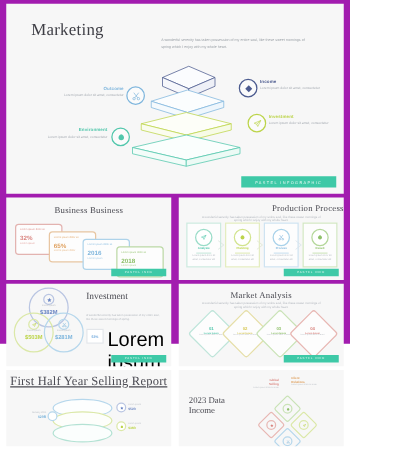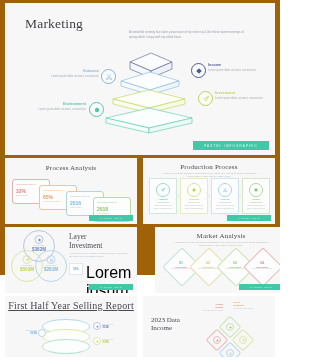--- a/index.html
+++ b/index.html
@@ -2,21 +2,21 @@
 <html><head>
 <meta charset="utf-8">
 <style>
   html,body{margin:0;padding:0;}
   body{
     width:280px;height:360px;overflow:hidden;
     background:#ffffff;
     font-family:"Liberation Sans", sans-serif;
     -webkit-font-smoothing:antialiased;
   }
-  .deck{position:relative;width:280px;height:275px;background:#a16207;}
+  .deck{position:relative;width:280px;height:275px;background:#a21caf;}
 
   .slide{position:absolute;background:#f7f7f7;overflow:hidden;}
 
   
   .hero{left:5px;top:3px;width:270px;height:152px;}
   .hero-title{
     position:absolute;left:20px;top:14px;width:110px;
     font-family:"Liberation Serif", serif;
     font-size:13.5px;line-height:14px;color:#3f3f46;letter-spacing:.2px;
   }
@@ -44,21 +44,21 @@
     position:absolute;background:#3ec9a7;color:#eafaf4;
     font-size:3.1px;letter-spacing:1.1px;text-align:center;
     display:flex;align-items:center;justify-content:center;
   }
   .hero .badge{right:6px;bottom:5px;width:76px;height:9px;}
 
   
   .s-tl{left:5px;top:158px;width:132px;height:66px;}
   .s-tr{left:143px;top:158px;width:132px;height:66px;}
   .s-ml{left:5px;top:227px;width:132px;height:66px;}
-  .s-mr{left:155px;top:227px;width:132px;height:66px;}
+  .s-mr{left:143px;top:227px;width:132px;height:66px;}
   .s-bl{left:5px;top:296px;width:132px;height:61px;}
   .s-br{left:143px;top:296px;width:132px;height:61px;}
 
   .s-title{
     position:absolute;left:0;right:0;text-align:center;
     font-family:"Liberation Serif", serif;
     font-size:7px;color:#4a4a52;letter-spacing:.2px;
   }
   .s-sub{
     position:absolute;left:18px;right:18px;text-align:center;
@@ -200,21 +200,21 @@
     <div class="bubble" style="left:193px;top:88px;width:13px;height:13px;border:0.7px solid #bcd44a;">
       <svg width="7" height="7" viewBox="0 0 16 16" fill="none" stroke="#bcd44a" stroke-width="1.2">
         <path d="M14 2L2 7l4.5 1.8L14 2zM6.5 8.8L8.5 13 14 2"></path>
       </svg>
     </div>
 
     <div class="badge">PASTEL INFOGRAPHIC</div>
   </div>
 
   <div class="slide s-tl">
-    <div class="s-title" style="top:6px;">Process Analysis</div>
+    <div class="s-title" style="top:6px;">Business Business</div>
 
     <div class="bcard" style="left:7px;top:21px;width:38px;height:25px;border-color:#e3b3b0;">
       <div class="bh" style="color:#d9847f;">Lorem ipsum dolor sit</div>
       <div class="bv" style="color:#d9847f;">32%</div>
       <div class="bd" style="color:#d9847f;">Lorem ipsum</div>
     </div>
     <div class="bcard" style="left:34px;top:27px;width:38px;height:25px;border-color:#e8c6a2;">
       <div class="bh" style="color:#dfa05e;">Lorem ipsum dolor sit</div>
       <div class="bv" style="color:#dfa05e;">65%</div>
       <div class="bd" style="color:#dfa05e;">Lorem ipsum dolor</div>
@@ -227,21 +227,21 @@
     <div class="bcard" style="left:88px;top:39px;width:38px;height:25px;border-color:#bcd9a6;">
       <div class="bh" style="color:#8fc06a;">Lorem ipsum dolor sit</div>
       <div class="bv" style="color:#8fc06a;">2018</div>
       <div class="bd" style="color:#8fc06a;">Lorem ipsum</div>
     </div>
 
     <div class="mini-badge">PASTEL INFO</div>
   </div>
 
   <div class="slide s-tr">
-    <div class="s-title" style="top:5px;">Production Process</div>
+    <div class="s-title" style="top:5px;text-align:right;">Production Process</div>
     <div class="s-sub" style="top:14px;">A wonderful serenity has taken possession of my entire soul, like these sweet mornings of spring which I enjoy with my whole heart.</div>
 
     <div class="ppanel" style="left:6px;border-color:#cdeadf;">
       <div class="pcirc" style="border-color:#9adcc8;">
           <svg width="5" height="5" viewBox="0 0 16 16" fill="none" stroke="#52c7ac" stroke-width="1.3">
             <path d="M14 2L2 7l4.5 1.8L14 2zM6.5 8.8L8.5 13 14 2"></path>
           </svg>
         </div>
       <div class="ptitle" style="color:#52c7ac;">Analysis</div>
       <div class="pline" style="background:#cdeadf;"></div>
@@ -291,21 +291,20 @@
       <div class="ptitle" style="color:#8fc06a;">Result</div>
       <div class="pline" style="background:#d3e7c4;"></div>
       <div class="ptext">Lorem ipsum dolor sit amet, consectetur elit</div>
     </div>
 
     <div class="mini-badge">PASTEL INFO</div>
   </div>
 
   <div class="slide s-ml">
     <div style="position:absolute;left:64px;top:6px;width:64px;font-family:'Liberation Serif',serif;font-size:7.5px;line-height:8.5px;color:#4a4a52;">
-      <div>Layer</div>
       <div>Investment</div>
     </div>
     <div style="position:absolute;left:64px;top:25px;width:62px;font-size:2.2px;line-height:3.2px;color:#b3b8bf;">A wonderful serenity has taken possession of my entire soul, like these sweet mornings of spring.</div>
 
     <div class="lcirc" style="left:18px;top:3px;width:30px;height:30px;border-color:#b9c5e2;">
       <div class="lic" style="top:4px;border:0.5px solid #b9c5e2;">
         <svg width="4" height="4" viewBox="0 0 16 16" fill="#6b86c4">
             <path d="M8 1l2 4.6 5 .5-3.7 3.3 1.1 4.9L8 11.8 3.6 14.3l1.1-4.9L1 6.1l5-.5z"></path>
           </svg>
       </div>

